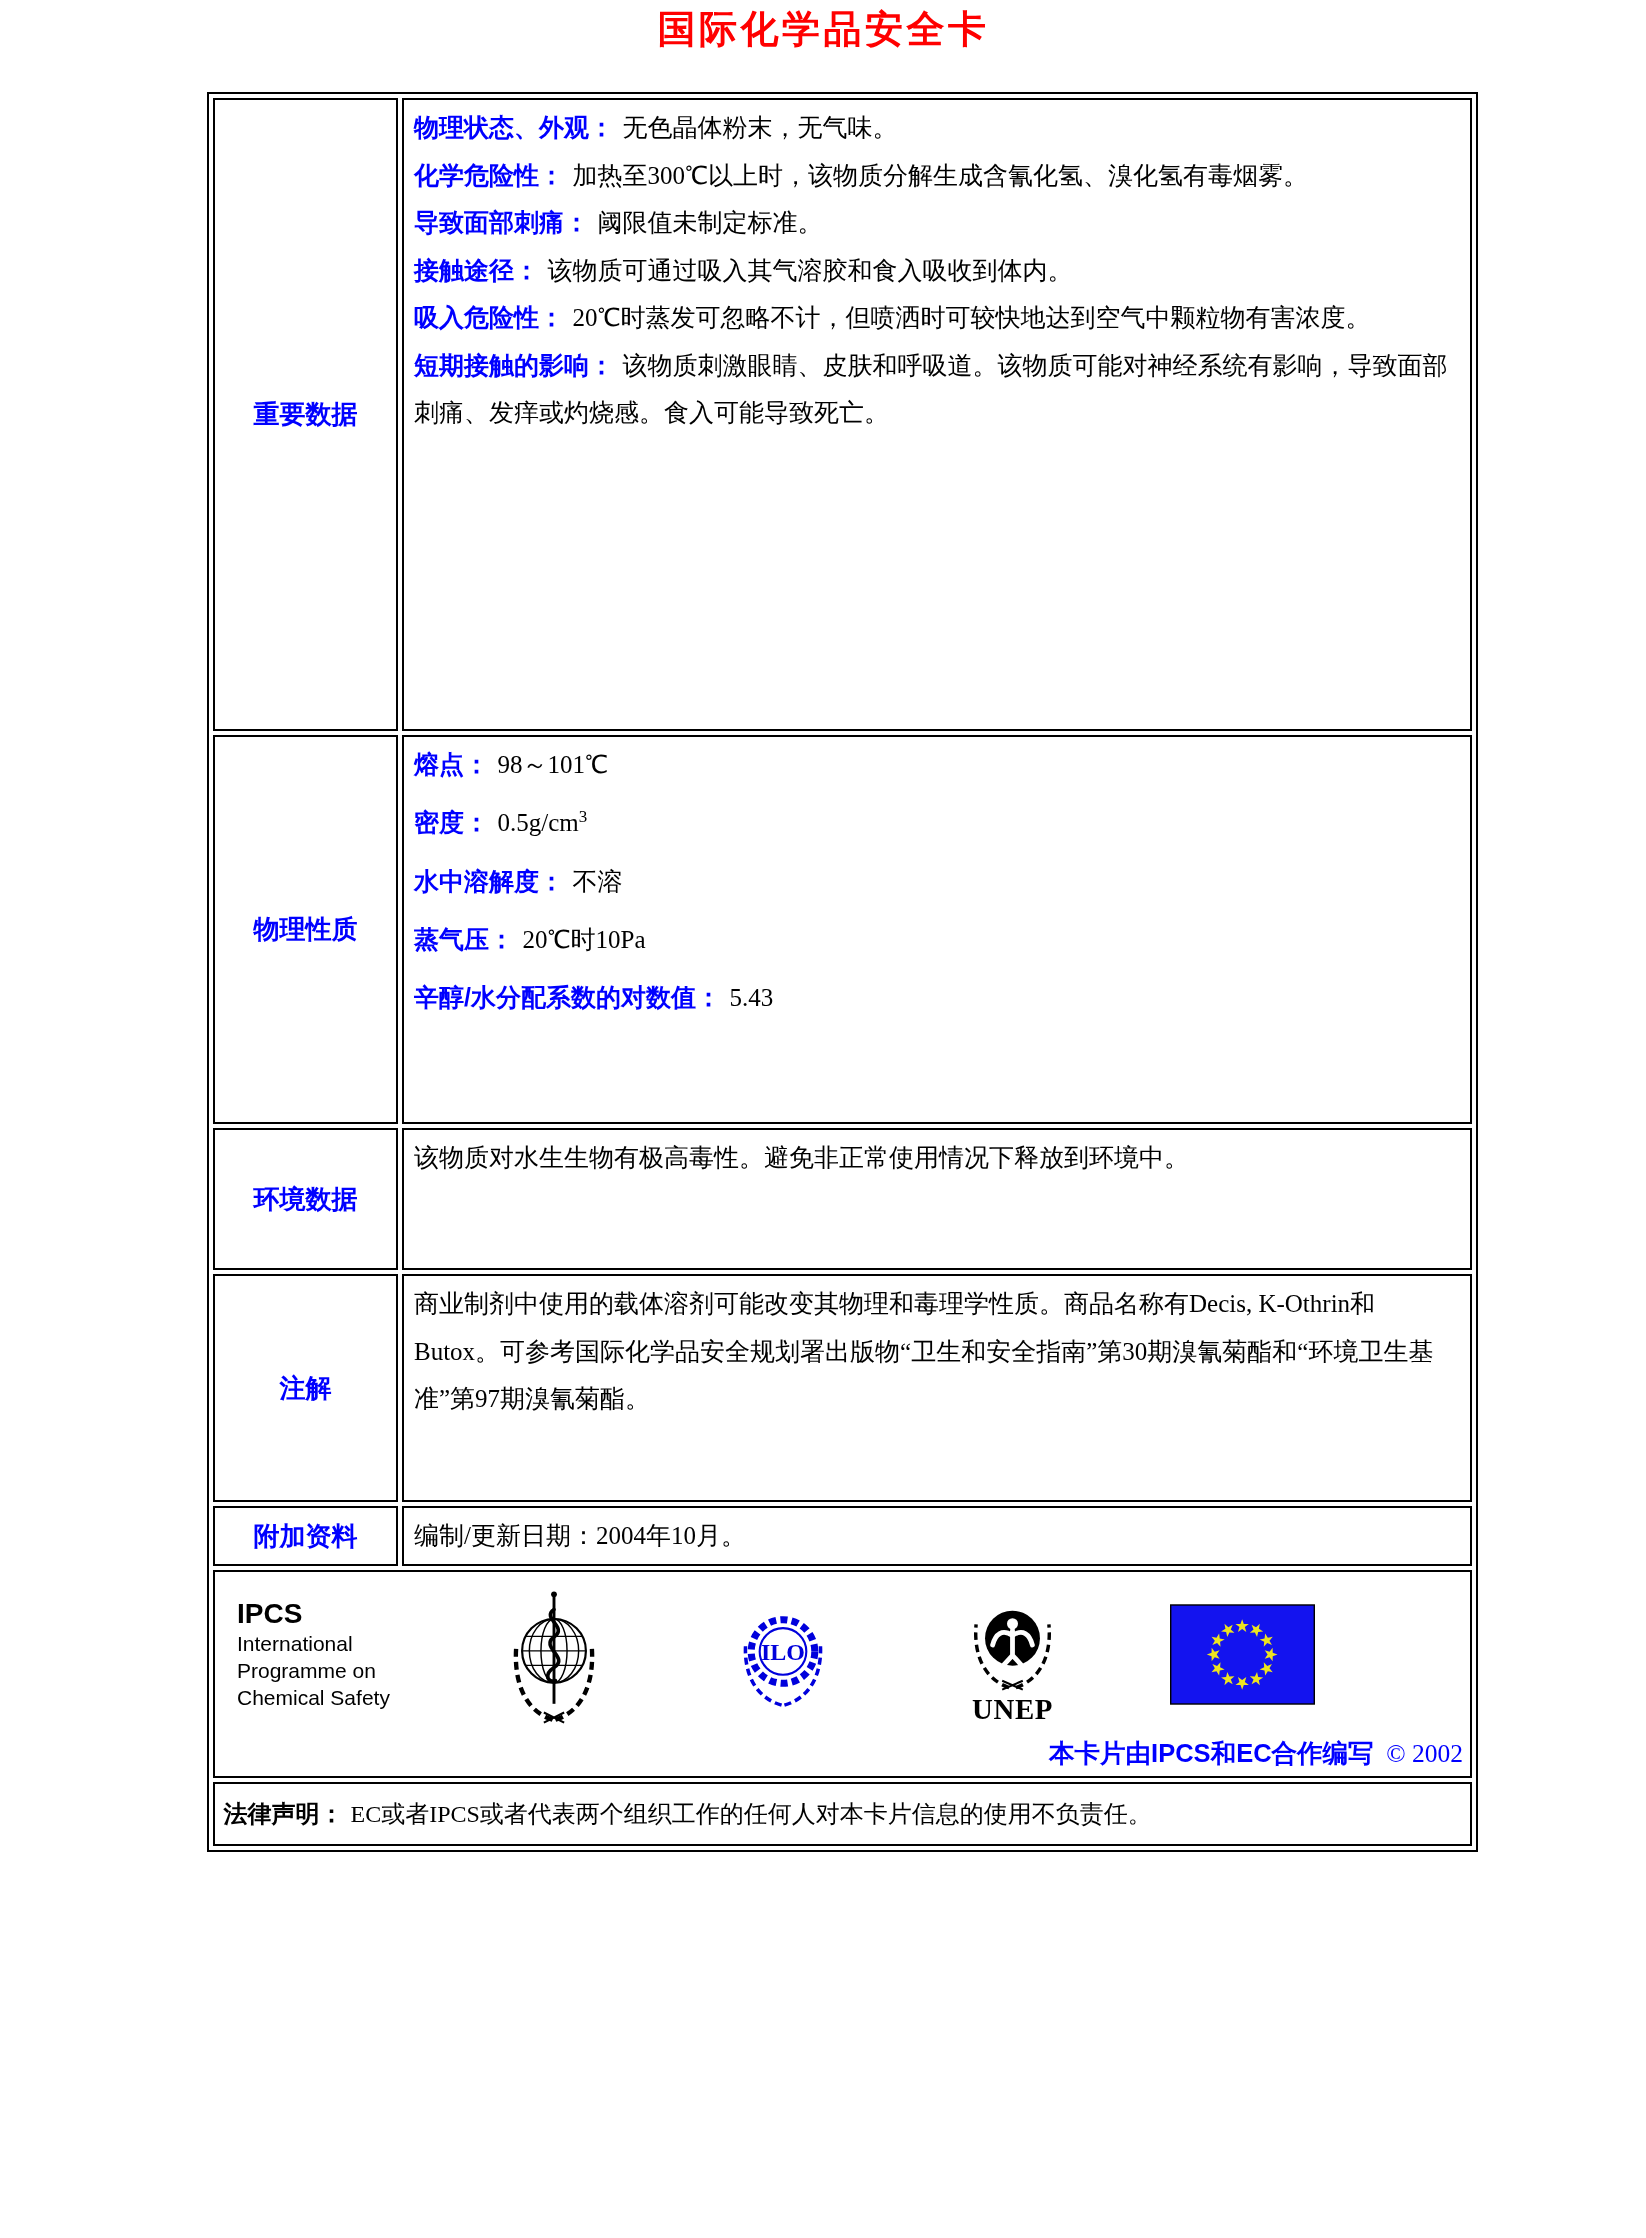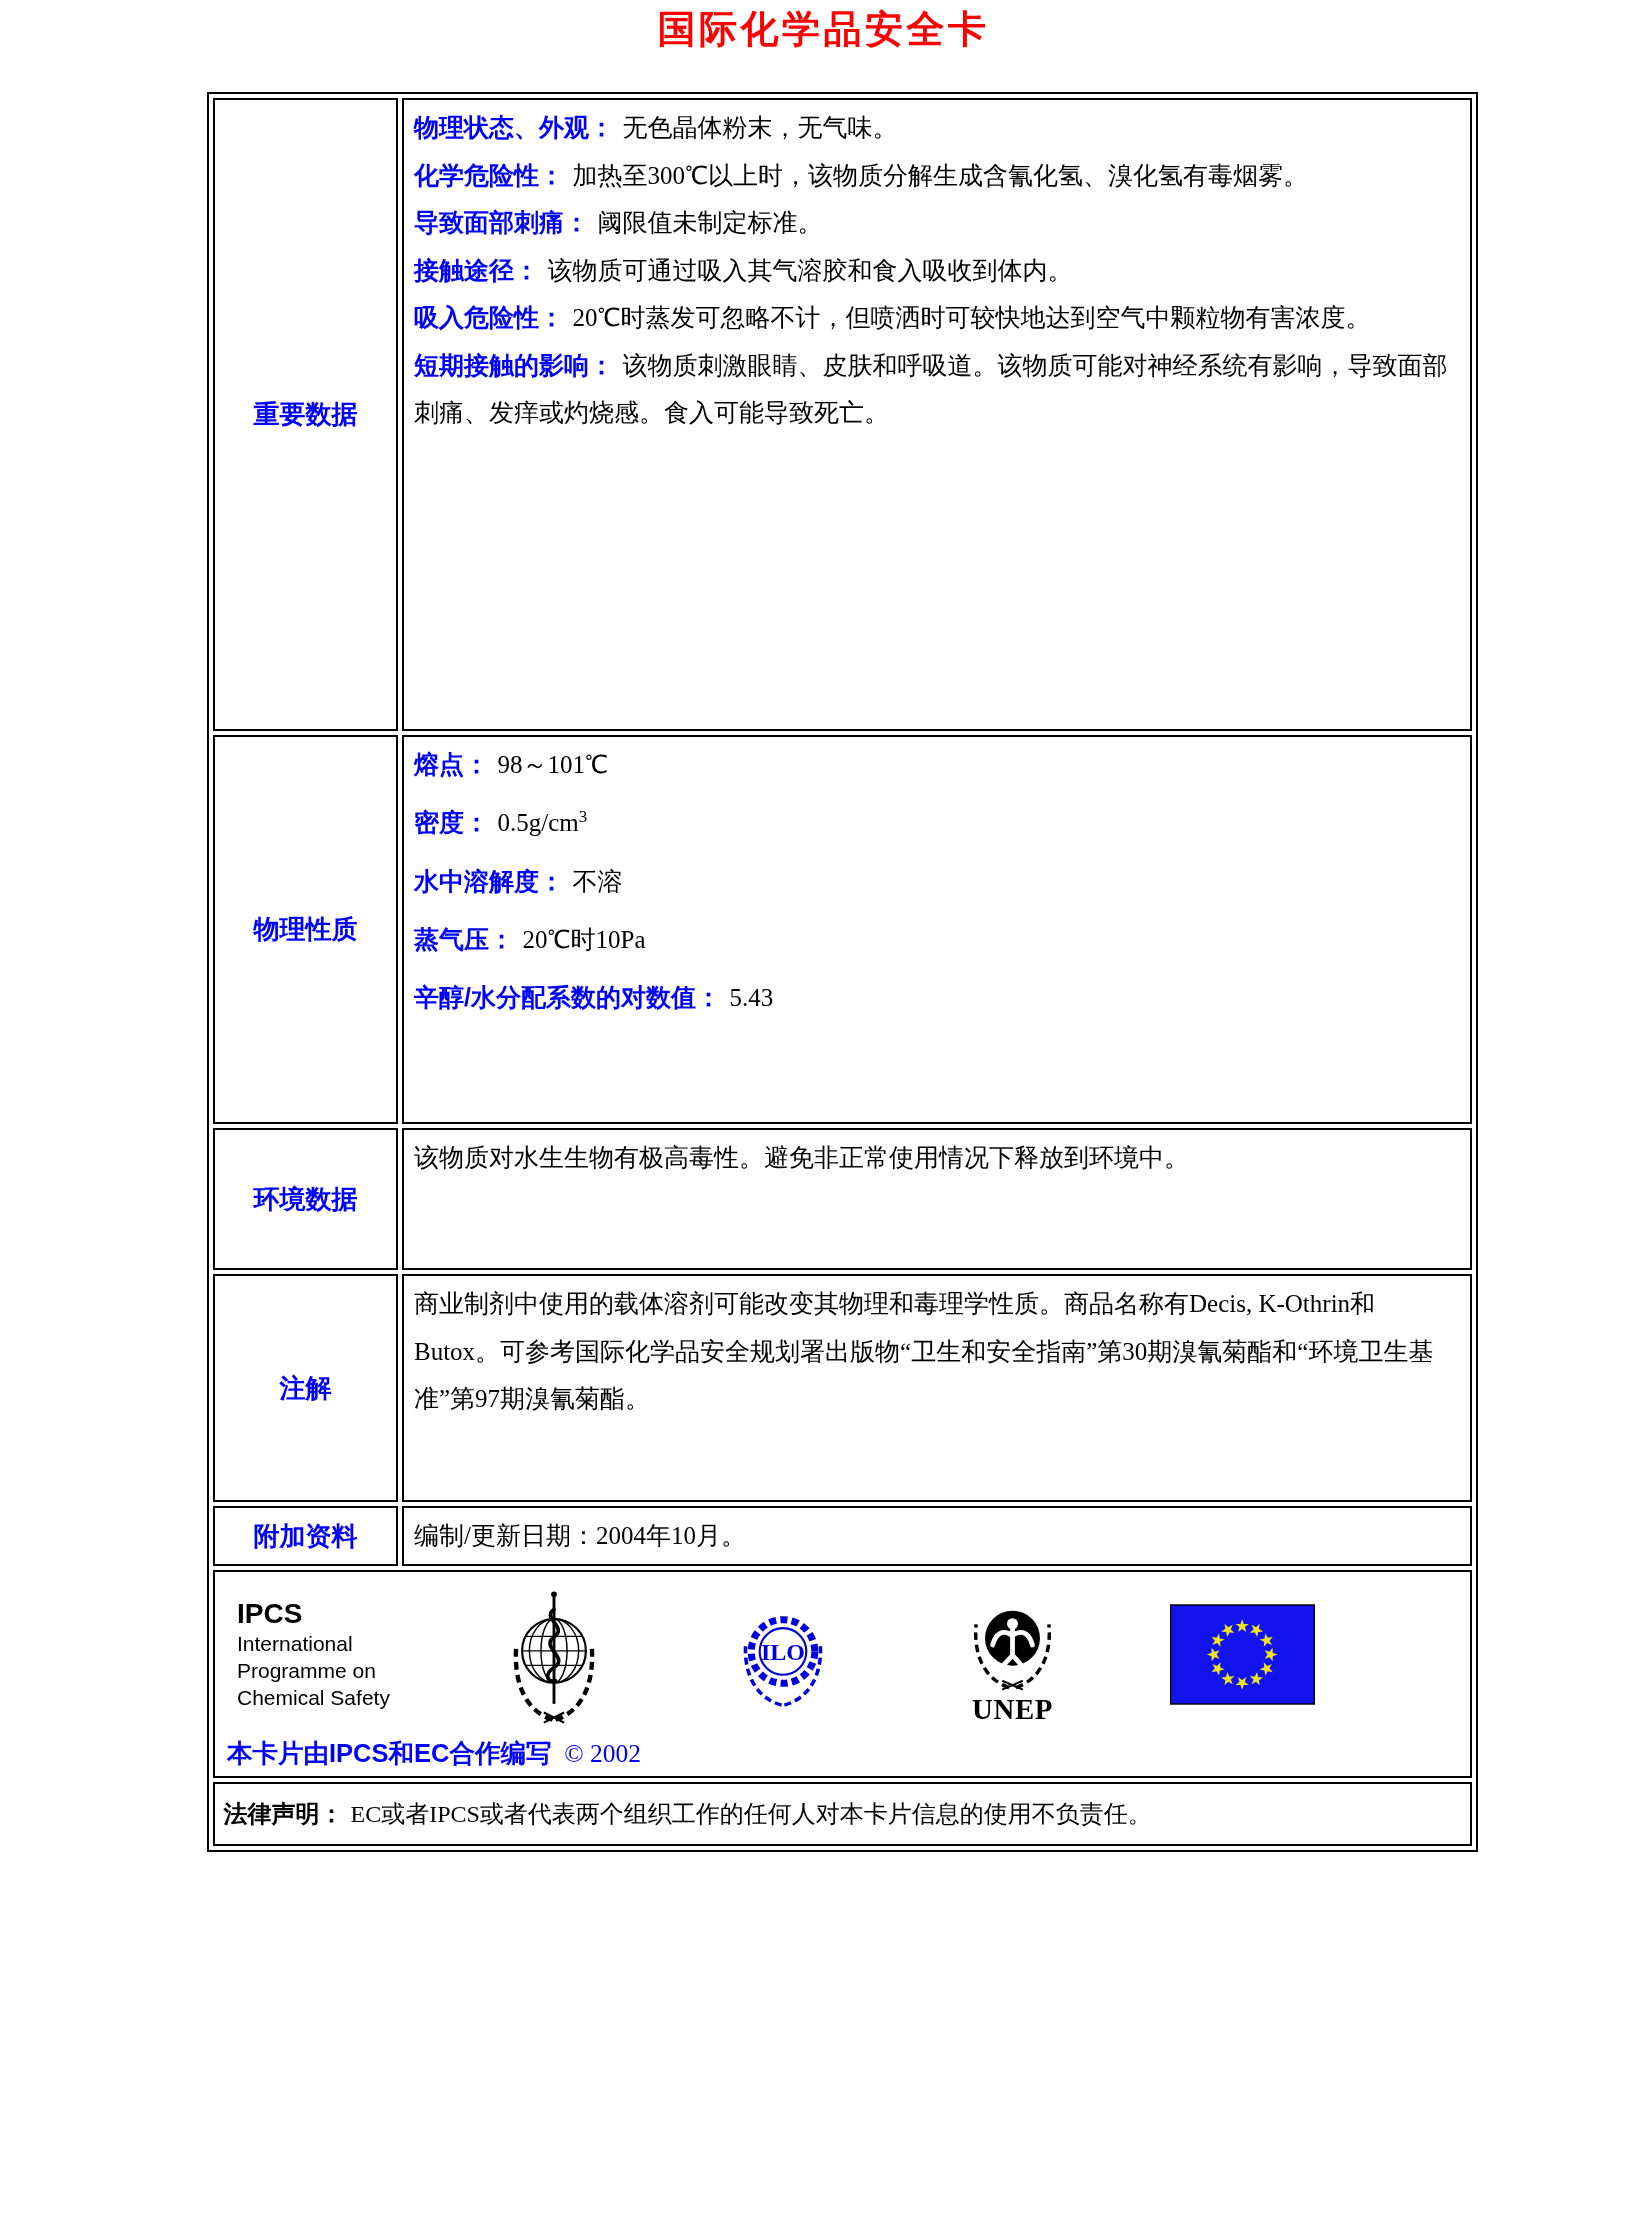--- a/index.html
+++ b/index.html
@@ -58,21 +58,21 @@
   }
   .icsc-number { font-size: 26px; margin-left: 10px; }
   .chem-name { font-size: 28px; }
   td.logos-cell { vertical-align: top; padding: 10px 7px 5.7px 7px; }
   .logos-flex { display: flex; align-items: center; }
   .ipcs-block { width: 212px; padding-left: 10px; font-family: "Liberation Sans", sans-serif; }
   .ipcs-acronym { font-weight: bold; font-size: 28px; line-height: 1.15; }
   .ipcs-line { font-size: 21px; line-height: 1.3; }
   .logo-slot { flex: 1; display: flex; justify-content: center; align-items: center; }
   .logos-endspacer { width: 106px; }
-  .coop-caption { text-align: left; margin-top: 8.5px; font-size: 25.5px; }
+  .coop-caption { text-align: right; margin-top: 8.5px; font-size: 25.5px; }
   .coop-main {
     font-family: "Liberation Sans", sans-serif;
     font-weight: bold; color: #0000FF;
   }
   .coop-copyright { font-family: "Liberation Serif", serif; color: #0000FF; margin-left: 12.7px; }
   td.legal-cell { vertical-align: middle; font-size: 24px; padding: 4.2px 8.5px; }
   .legal-label {
     font-family: "Liberation Sans", sans-serif;
     font-weight: bold; color: #000; margin-right: 7px;
   }

